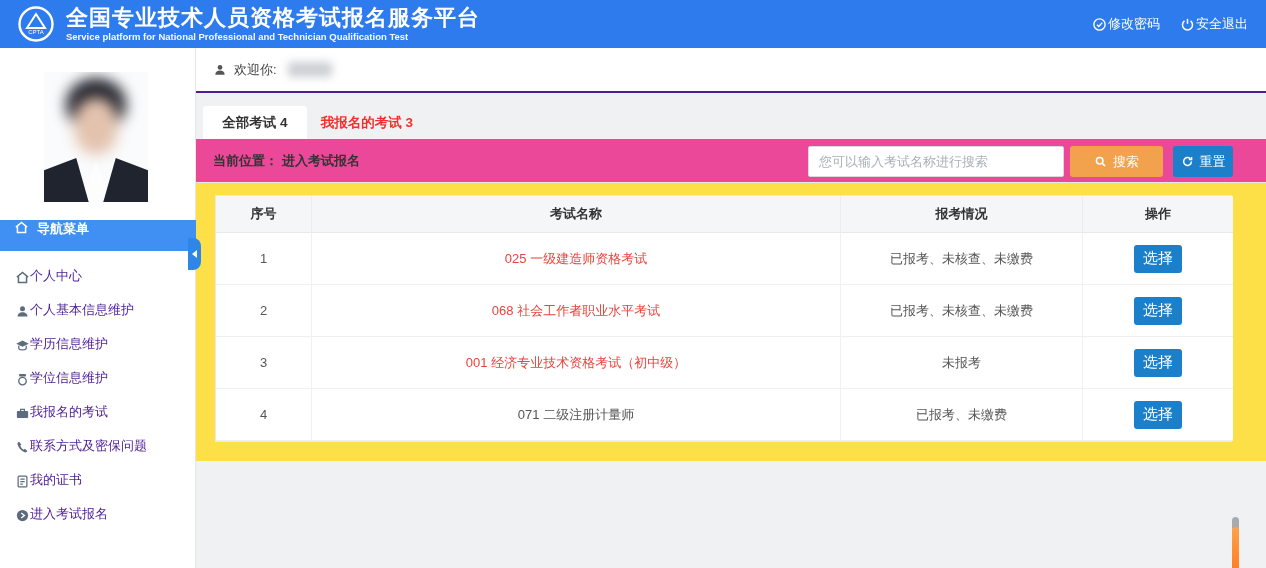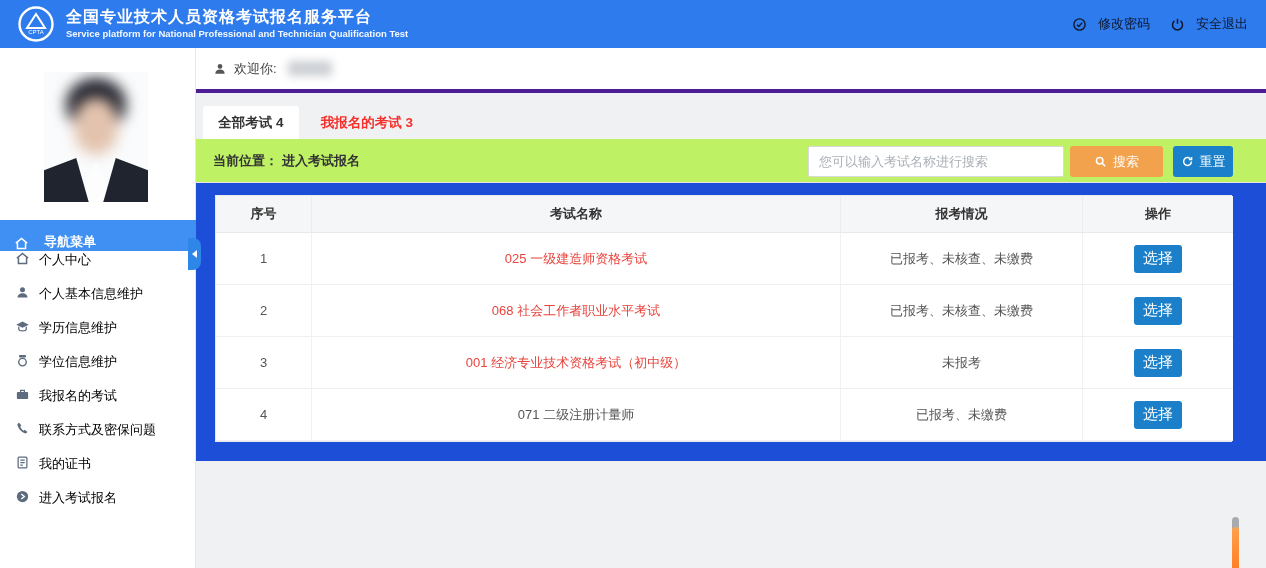--- a/index.html
+++ b/index.html
@@ -11,24 +11,24 @@
   svg { display:block; }
 
   
   .header {
     position:absolute; left:0; top:0; width:1266px; height:48px;
     background:#2e7bee; color:#fff; display:flex; align-items:center;
     padding:0 18px; z-index:30;
   }
   .logo-wrap { width:36px; height:36px; margin-right:12px; flex:0 0 auto; }
   .title-block { line-height:1.15; }
-  .app-title { font-size:16px; font-weight:bold; letter-spacing:1px; }
+  .app-title { font-size:22px; font-weight:bold; letter-spacing:1px; }
   .app-subtitle { font-size:9.5px; font-weight:bold; opacity:.95; margin-top:2px; }
   .header-right { margin-left:auto; display:flex; align-items:center; gap:20px; font-size:13px; }
-  .header-link { display:flex; align-items:center; gap:11px; cursor:pointer; color:#0f172a; }
+  .header-link { display:flex; align-items:center; gap:1px; cursor:pointer; color:#ffffff; }
   .header-link svg { width:15px; height:15px; }
 
   
   .sidebar {
     position:absolute; left:0; top:48px; width:196px; bottom:0;
     background:#fff; border-right:1px solid #e4e6e9; z-index:10;
   }
   .avatar-photo {
     position:absolute; left:44px; top:24px; width:104px; height:130px;
     background:#fafbfc; overflow:hidden;
@@ -36,82 +36,82 @@
   .blur-head { position:absolute; left:0; top:0; right:0; height:96px; filter:blur(7px); }
   .hair { position:absolute; left:22px; top:6px; width:60px; height:52px; background:#23242e; border-radius:50% 50% 45% 45%; }
   .face { position:absolute; left:30px; top:26px; width:44px; height:56px; background:#e3c3ae; border-radius:46%; }
   .suit { position:absolute; left:0; bottom:0; width:104px; height:44px; }
   .shirt { position:absolute; left:32px; bottom:0; width:40px; height:40px; background:#fdfdfd; clip-path:polygon(50% 0,8% 100%,92% 100%); }
   .lapel-l { position:absolute; left:0; bottom:0; width:52px; height:44px; background:#20242f; clip-path:polygon(0 100%,0 28%,62% 0,86% 100%); }
   .lapel-r { position:absolute; right:0; bottom:0; width:52px; height:44px; background:#20242f; clip-path:polygon(100% 100%,100% 28%,38% 0,14% 100%); }
 
   .nav-active {
     position:absolute; left:0; top:172px; width:196px; height:31px;
-    background:#3f90f2; color:#fff; display:flex; align-items:flex-end;
-    padding-left:14px; gap:15px; font-size:13px; font-weight:bold; cursor:pointer;
+    background:#3f90f2; color:#fff; display:flex; align-items:flex-start;
+    padding-left:14px; gap:8px; font-size:13px; font-weight:bold; cursor:pointer;
   }
   .nav-active svg { width:15px; height:15px; }
   .nav-list { position:absolute; left:0; top:203px; width:196px; }
   .nav-item {
-    height:34px; display:flex; align-items:flex-start; gap:9px;
-    padding-left:15px; font-size:13px; color:#000000; cursor:pointer;
+    height:34px; display:flex; align-items:flex-end; 
+    padding-left:15px; font-size:13px; color:#4c1d95; cursor:pointer;
   }
   .nav-item .ic { width:15px; height:15px; color:#5c6b7d; flex:0 0 auto; }
 
   .collapse-handle {
     position:absolute; left:188px; top:238px; width:13px; height:32px;
     background:#2f86e9; border-radius:0 8px 8px 0; z-index:20;
     display:flex; align-items:center; justify-content:center; cursor:pointer;
   }
   .collapse-handle .tri {
     width:0; height:0; border-top:4px solid transparent; border-bottom:4px solid transparent;
     border-right:5px solid #fff;
   }
 
   
   .main { position:absolute; left:196px; top:48px; right:0; bottom:0; background:#f0f1f3; }
 
   .welcome-bar {
     position:absolute; left:0; top:0; right:0; height:45px; background:#fff;
-    border-bottom:4px solid #4c1d95; display:flex; align-items:center; padding-left:17px;
+    border-bottom:2px solid #4c1d95; display:flex; align-items:center; padding-left:17px;
     font-size:13px; color:#444; gap:7px;
   }
   .welcome-bar svg { width:14px; height:14px; color:#555; }
   .name-redacted { width:44px; height:15px; background:#9aa0a8; filter:blur(4px); opacity:.5; border-radius:2px; margin-left:4px; }
 
   .tab-strip { position:absolute; left:0; top:45px; right:0; height:46px; }
   .tab {
     position:absolute; bottom:0; height:33px; display:flex; align-items:center; justify-content:center;
     font-size:13.5px; font-weight:600; cursor:pointer;
   }
-  .tab.active { left:7px; width:96px; background:#fff; border-radius:3px 3px 0 0; color:#333; }
+  .tab.active { left:7px; width:104px; background:#fff; border-radius:3px 3px 0 0; color:#333; }
   .tab.inactive { left:103px; width:136px; color:#f5302c; }
 
   .crumb-bar {
-    position:absolute; left:0; top:91px; right:0; height:44px; background:#bef264;
+    position:absolute; left:0; top:91px; right:0; height:44px; background:#ec4899;
     border-bottom:1px solid #e6e6e6;
   }
   .crumb-text {
     position:absolute; left:17px; top:0; height:44px; display:flex; align-items:center;
     font-size:13px; font-weight:bold; color:#333; gap:4px;
   }
   .search-input {
     position:absolute; left:612px; top:7px; width:256px; height:31px;
     border:1px solid #d9d9d9; border-radius:2px; padding:0 10px; font-size:13px; color:#333;
     font-family:"Liberation Sans","DejaVu Sans",sans-serif; outline:none; background:#fff;
   }
   .search-input::placeholder { color:#aab0b6; }
   .btn { position:absolute; top:7px; height:31px; border:none; border-radius:3px; color:#fff;
     font-size:13px; display:flex; align-items:center; justify-content:center; gap:6px; cursor:pointer;
     font-family:"Liberation Sans","DejaVu Sans",sans-serif; }
   .btn svg { width:13px; height:13px; }
   .btn-search { left:874px; width:93px; background:#f2a24c; }
   .btn-reset { left:977px; width:60px; background:#1b80c9; }
 
-  .panel { position:absolute; left:0; top:135px; right:0; height:278px; background:#1d4ed8; }
+  .panel { position:absolute; left:0; top:135px; right:0; height:278px; background:#fde047; }
 
   .exam-table {
     position:absolute; left:19px; top:12px; width:1017px;
     border:1px solid #e9e9eb; display:grid;
     grid-template-columns:96px 529px 242px 150px;
     grid-auto-rows:52px; font-size:13px; background:#fff;
   }
   .th {
     height:37px; background:#f5f6f8; font-weight:bold; color:#333;
     display:flex; align-items:center; justify-content:center;

